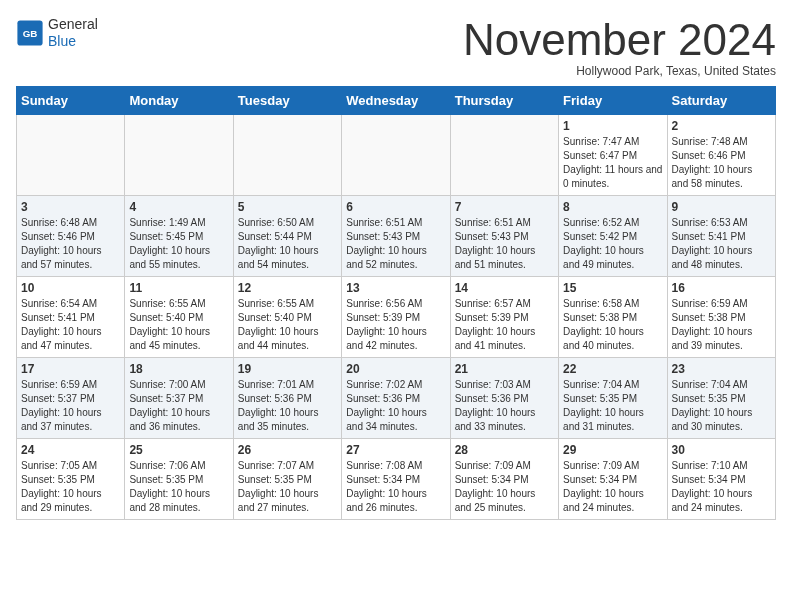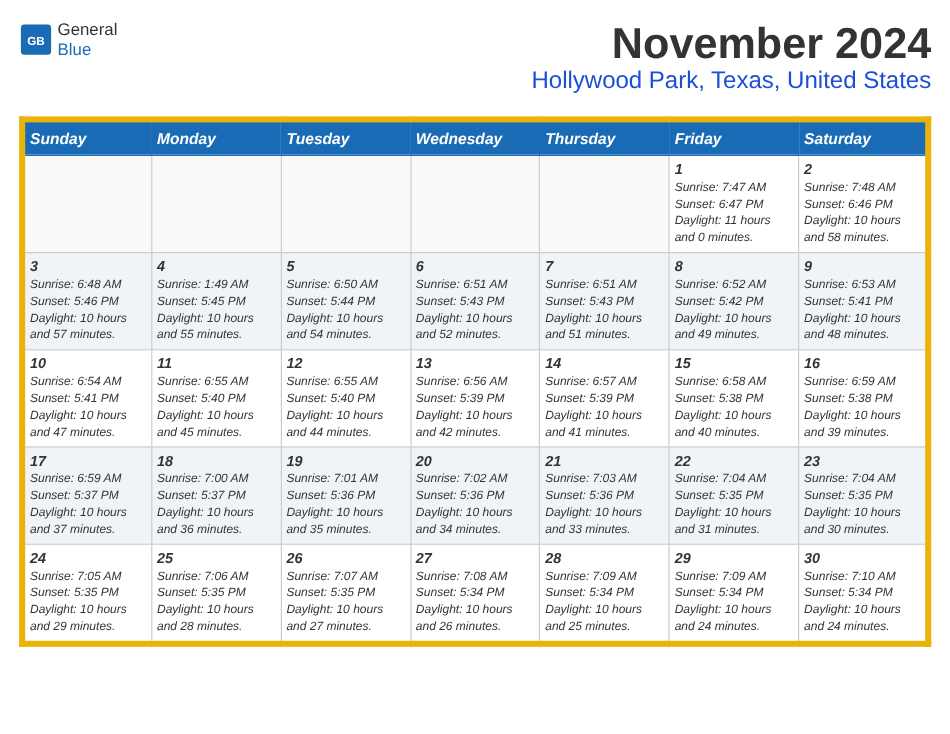--- a/index.html
+++ b/index.html
@@ -7,21 +7,21 @@
       font-family: Arial, sans-serif;
       background: #fff;
       width: 792px;
       min-height: 612px;
       padding: 16px;
     }
     .header {
       display: flex;
       align-items: flex-start;
       justify-content: space-between;
-      margin-bottom: 18px;
+      margin-bottom: 8px;
     }
     .logo {
       display: flex;
       align-items: center;
       gap: 4px;
     }
     .logo-text {
       font-size: 14px;
       font-weight: normal;
       line-height: 1.2;
@@ -29,34 +29,33 @@
     .logo-general { color: #333; }
     .logo-blue { color: #1a6bb5; }
     .logo-icon {
       width: 28px;
       height: 28px;
     }
     .title-block {
       text-align: right;
     }
     .month-title {
-      font-size: 36px;
-      font-weight: bold;
+      font-size: 44px;
+      font-weight: normal;
       color: #333;
       line-height: 1.1;
     }
     .location {
-      font-size: 20px;
-      color: #1d4ed8;
+      font-size: 12px;
+      color: #404040;
     }
     .calendar {
       width: 100%;
       border-collapse: collapse;
-      border: 5px solid #eab308;
-      font-style: italic;
+      border: 1px solid #eab308;
     }
     .calendar th {
       background-color: #1a6bb5;
       color: #fff;
       font-size: 13px;
       font-weight: bold;
       padding: 6px 4px;
       text-align: left;
       border: 1px solid #1a6bb5;
     }

